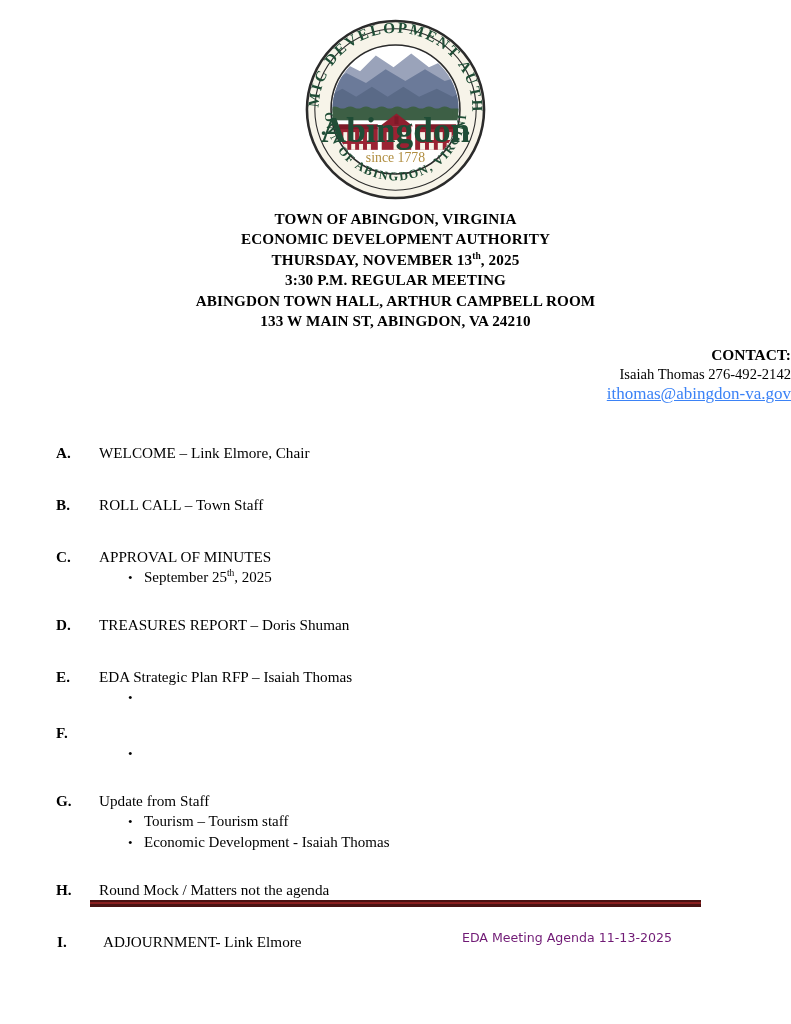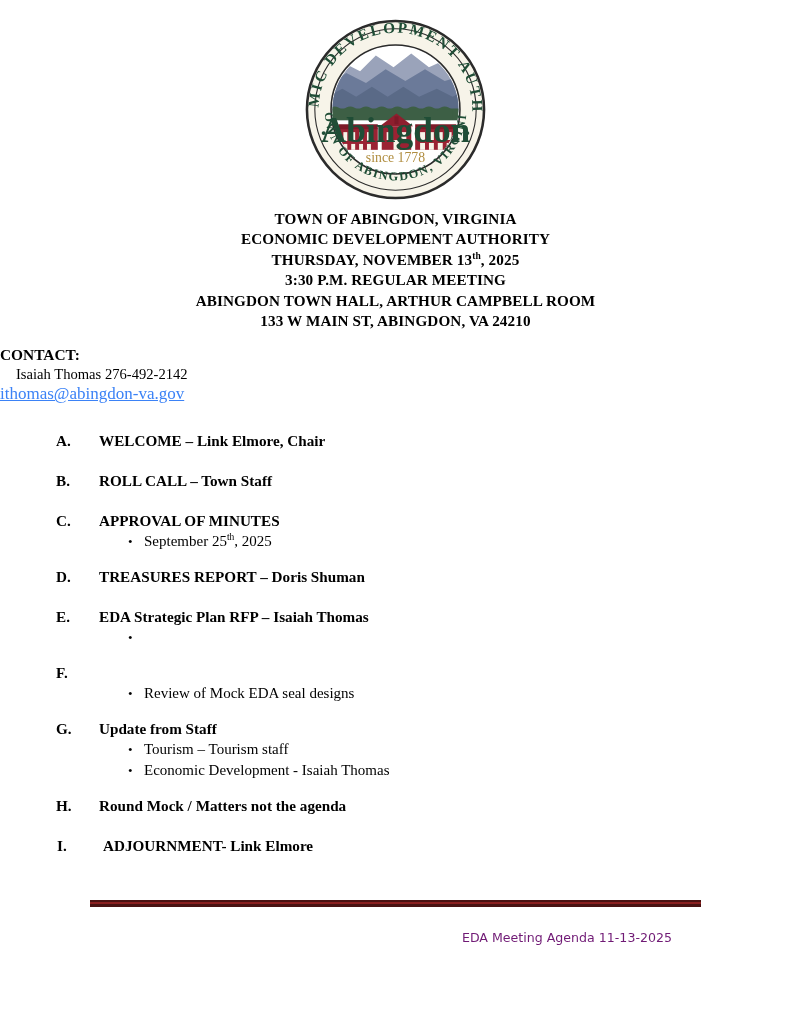--- a/index.html
+++ b/index.html
@@ -47,21 +47,21 @@
     vertical-align: super;
     line-height: 0;
   }
 
   
   .contact-block {
     position: absolute;
     left: 0;
     top: 345px;
     width: 791px;
-    text-align: left;
+    text-align: right;
   }
   .contact-title {
     font-weight: bold;
     font-size: 15.4px;
     line-height: 20px;
   }
   .contact-name {
     font-size: 14.6px;
     line-height: 19px;
     padding-left: 16px;
@@ -89,21 +89,21 @@
     font-size: 15.2px;
     line-height: 20px;
   }
   .item-letter {
     width: 43px;
     flex: 0 0 43px;
     margin-left: 56px;
     font-weight: bold;
   }
   .item-letter.indent-extra { margin-left: 57px; width: 46px; flex: 0 0 46px; }
-  .item-title { font-weight: bold; white-space: nowrap; }
+  .item-title { font-weight: normal; white-space: nowrap; margin-top: 12px; }
 
   .bullets { margin: 0; padding: 0; list-style: none; }
   .bullet-row {
     display: flex;
     align-items: baseline;
     font-size: 15px;
     line-height: 21px;
     font-weight: normal;
   }
   .bullet-dot {
@@ -298,21 +298,20 @@
     </div>
     <div class="gap-sm"></div>
 
     <div class="agenda-item">
       <div class="item-row">
         <span class="item-letter">F.</span>
       </div>
       <ul class="bullets">
         <li class="bullet-row">
           <span class="bullet-dot">•</span>
-          <span class="bullet-text">Review of Mock EDA seal designs</span>
         </li>
       </ul>
     </div>
     <div class="gap-sm"></div>
 
     <div class="agenda-item">
       <div class="item-row">
         <span class="item-letter">G.</span>
         <span class="item-title">Update from Staff</span>
       </div>

